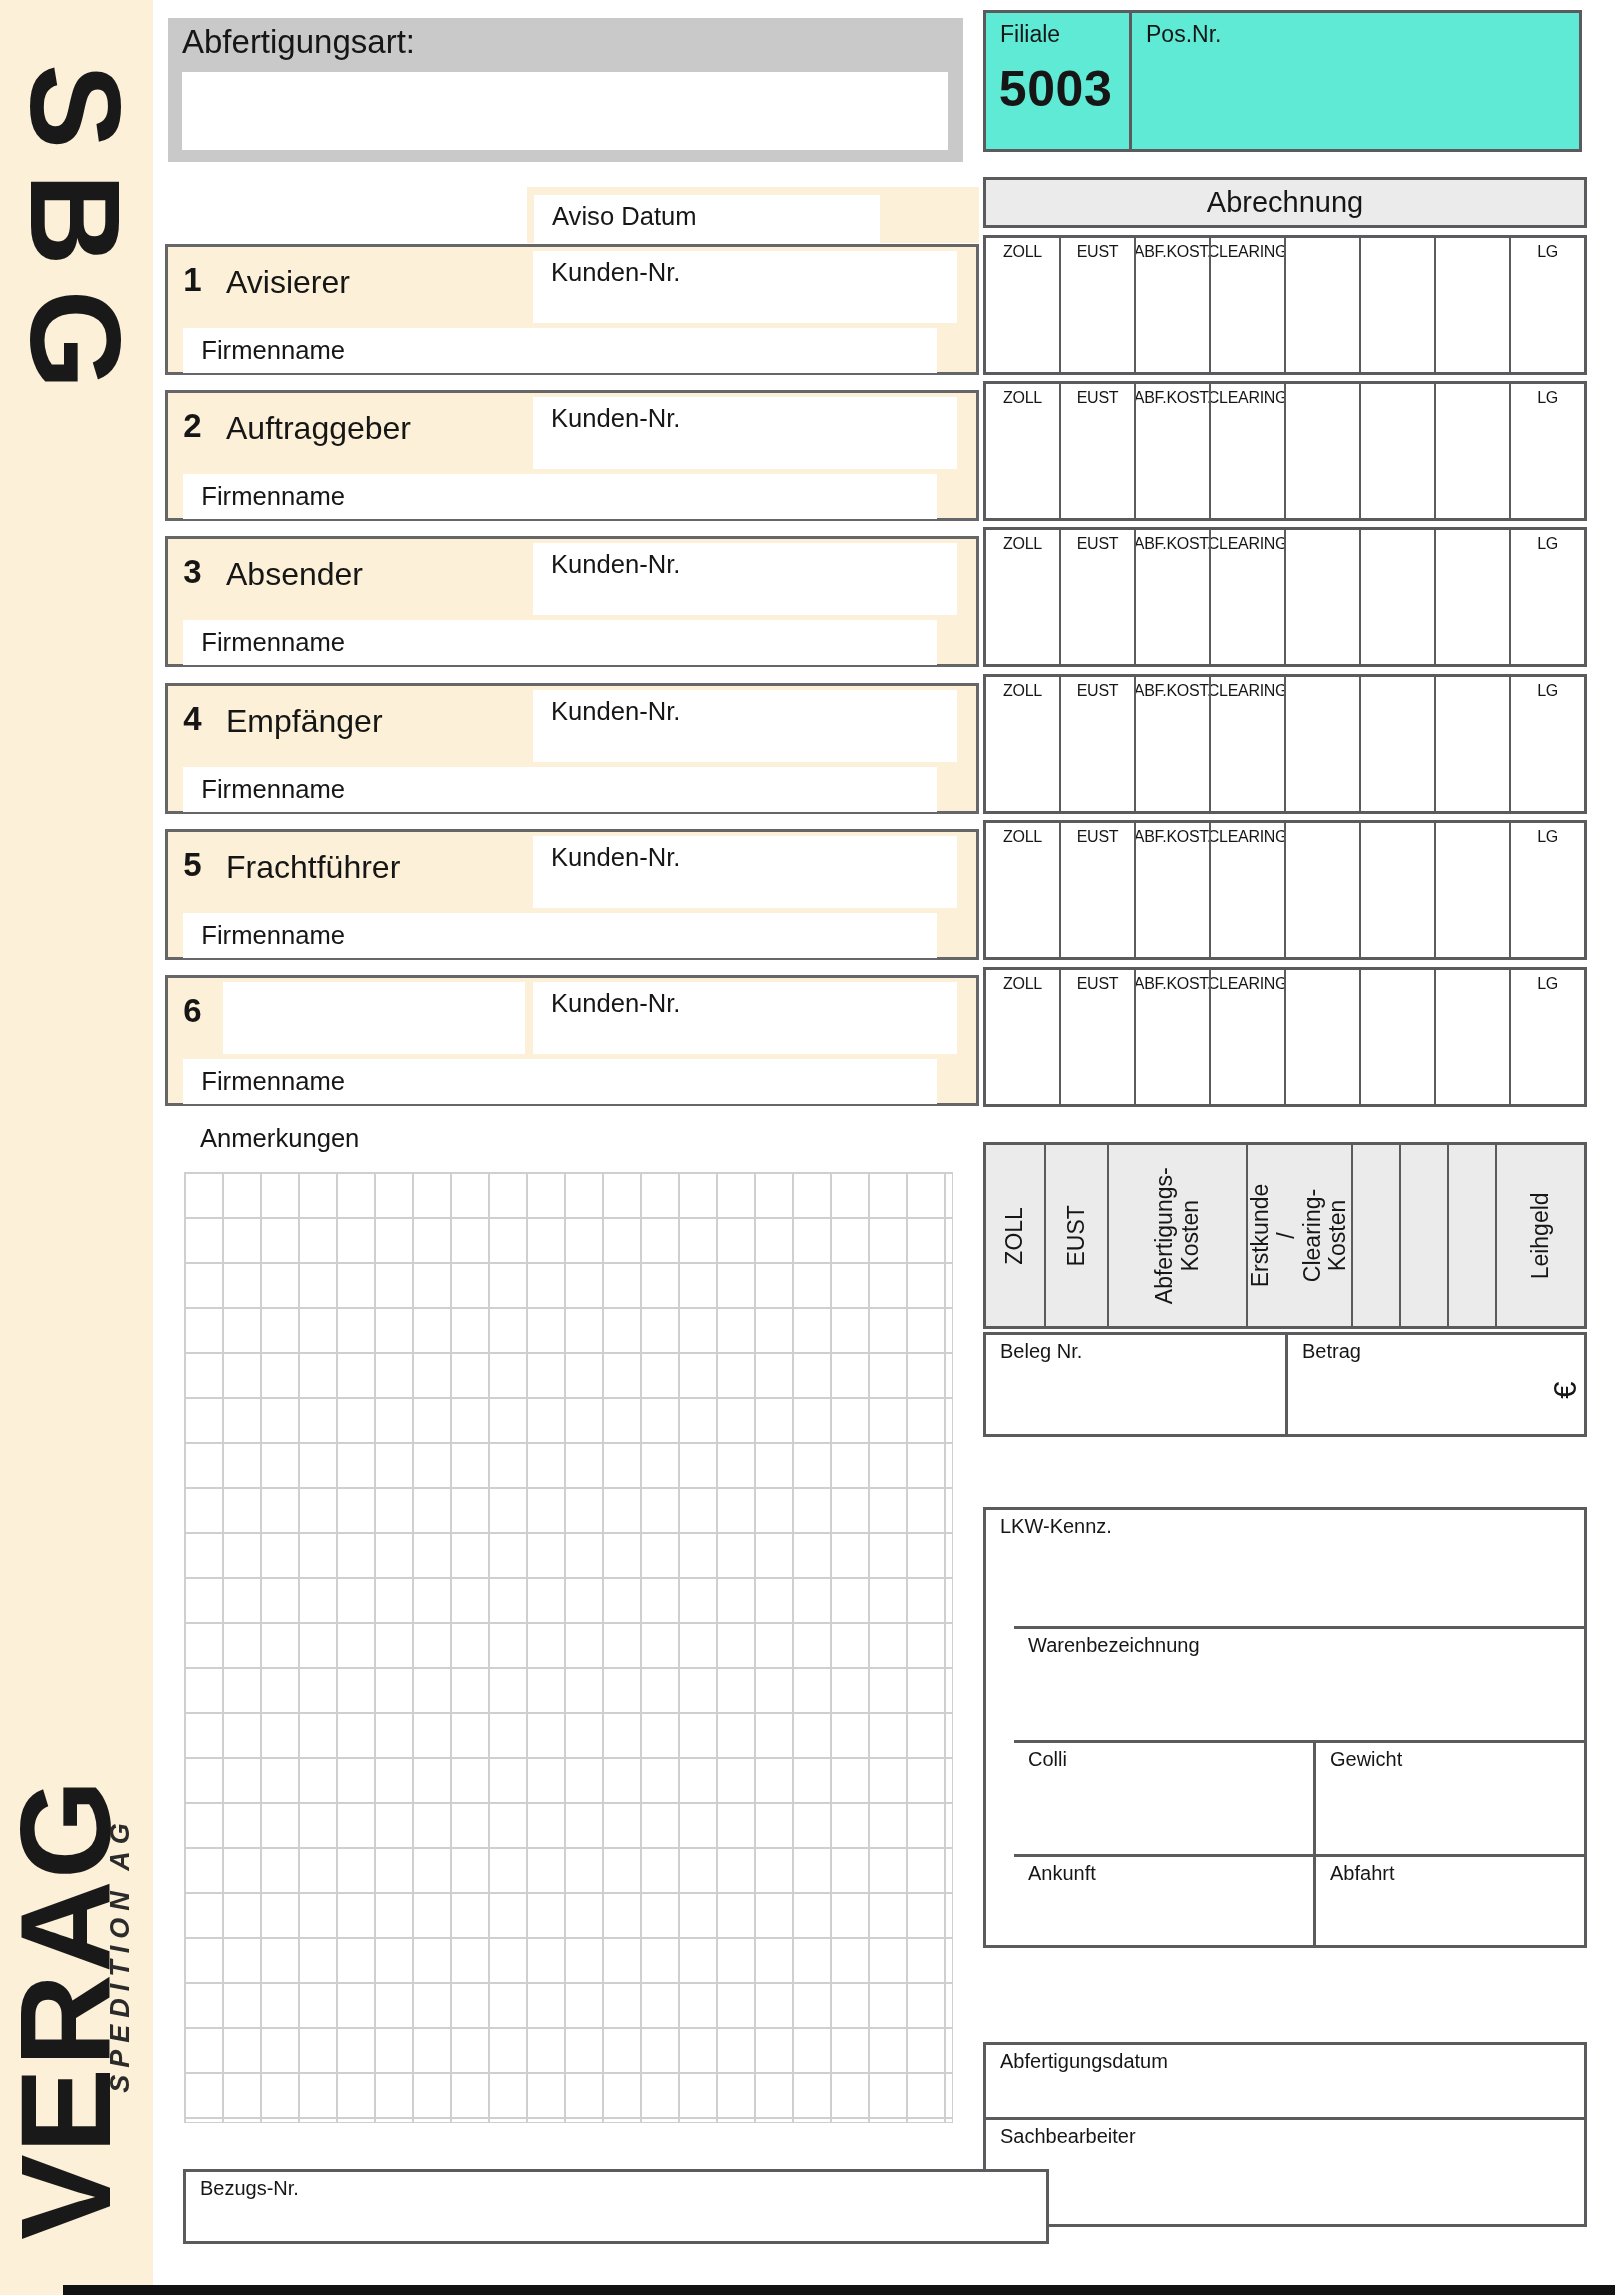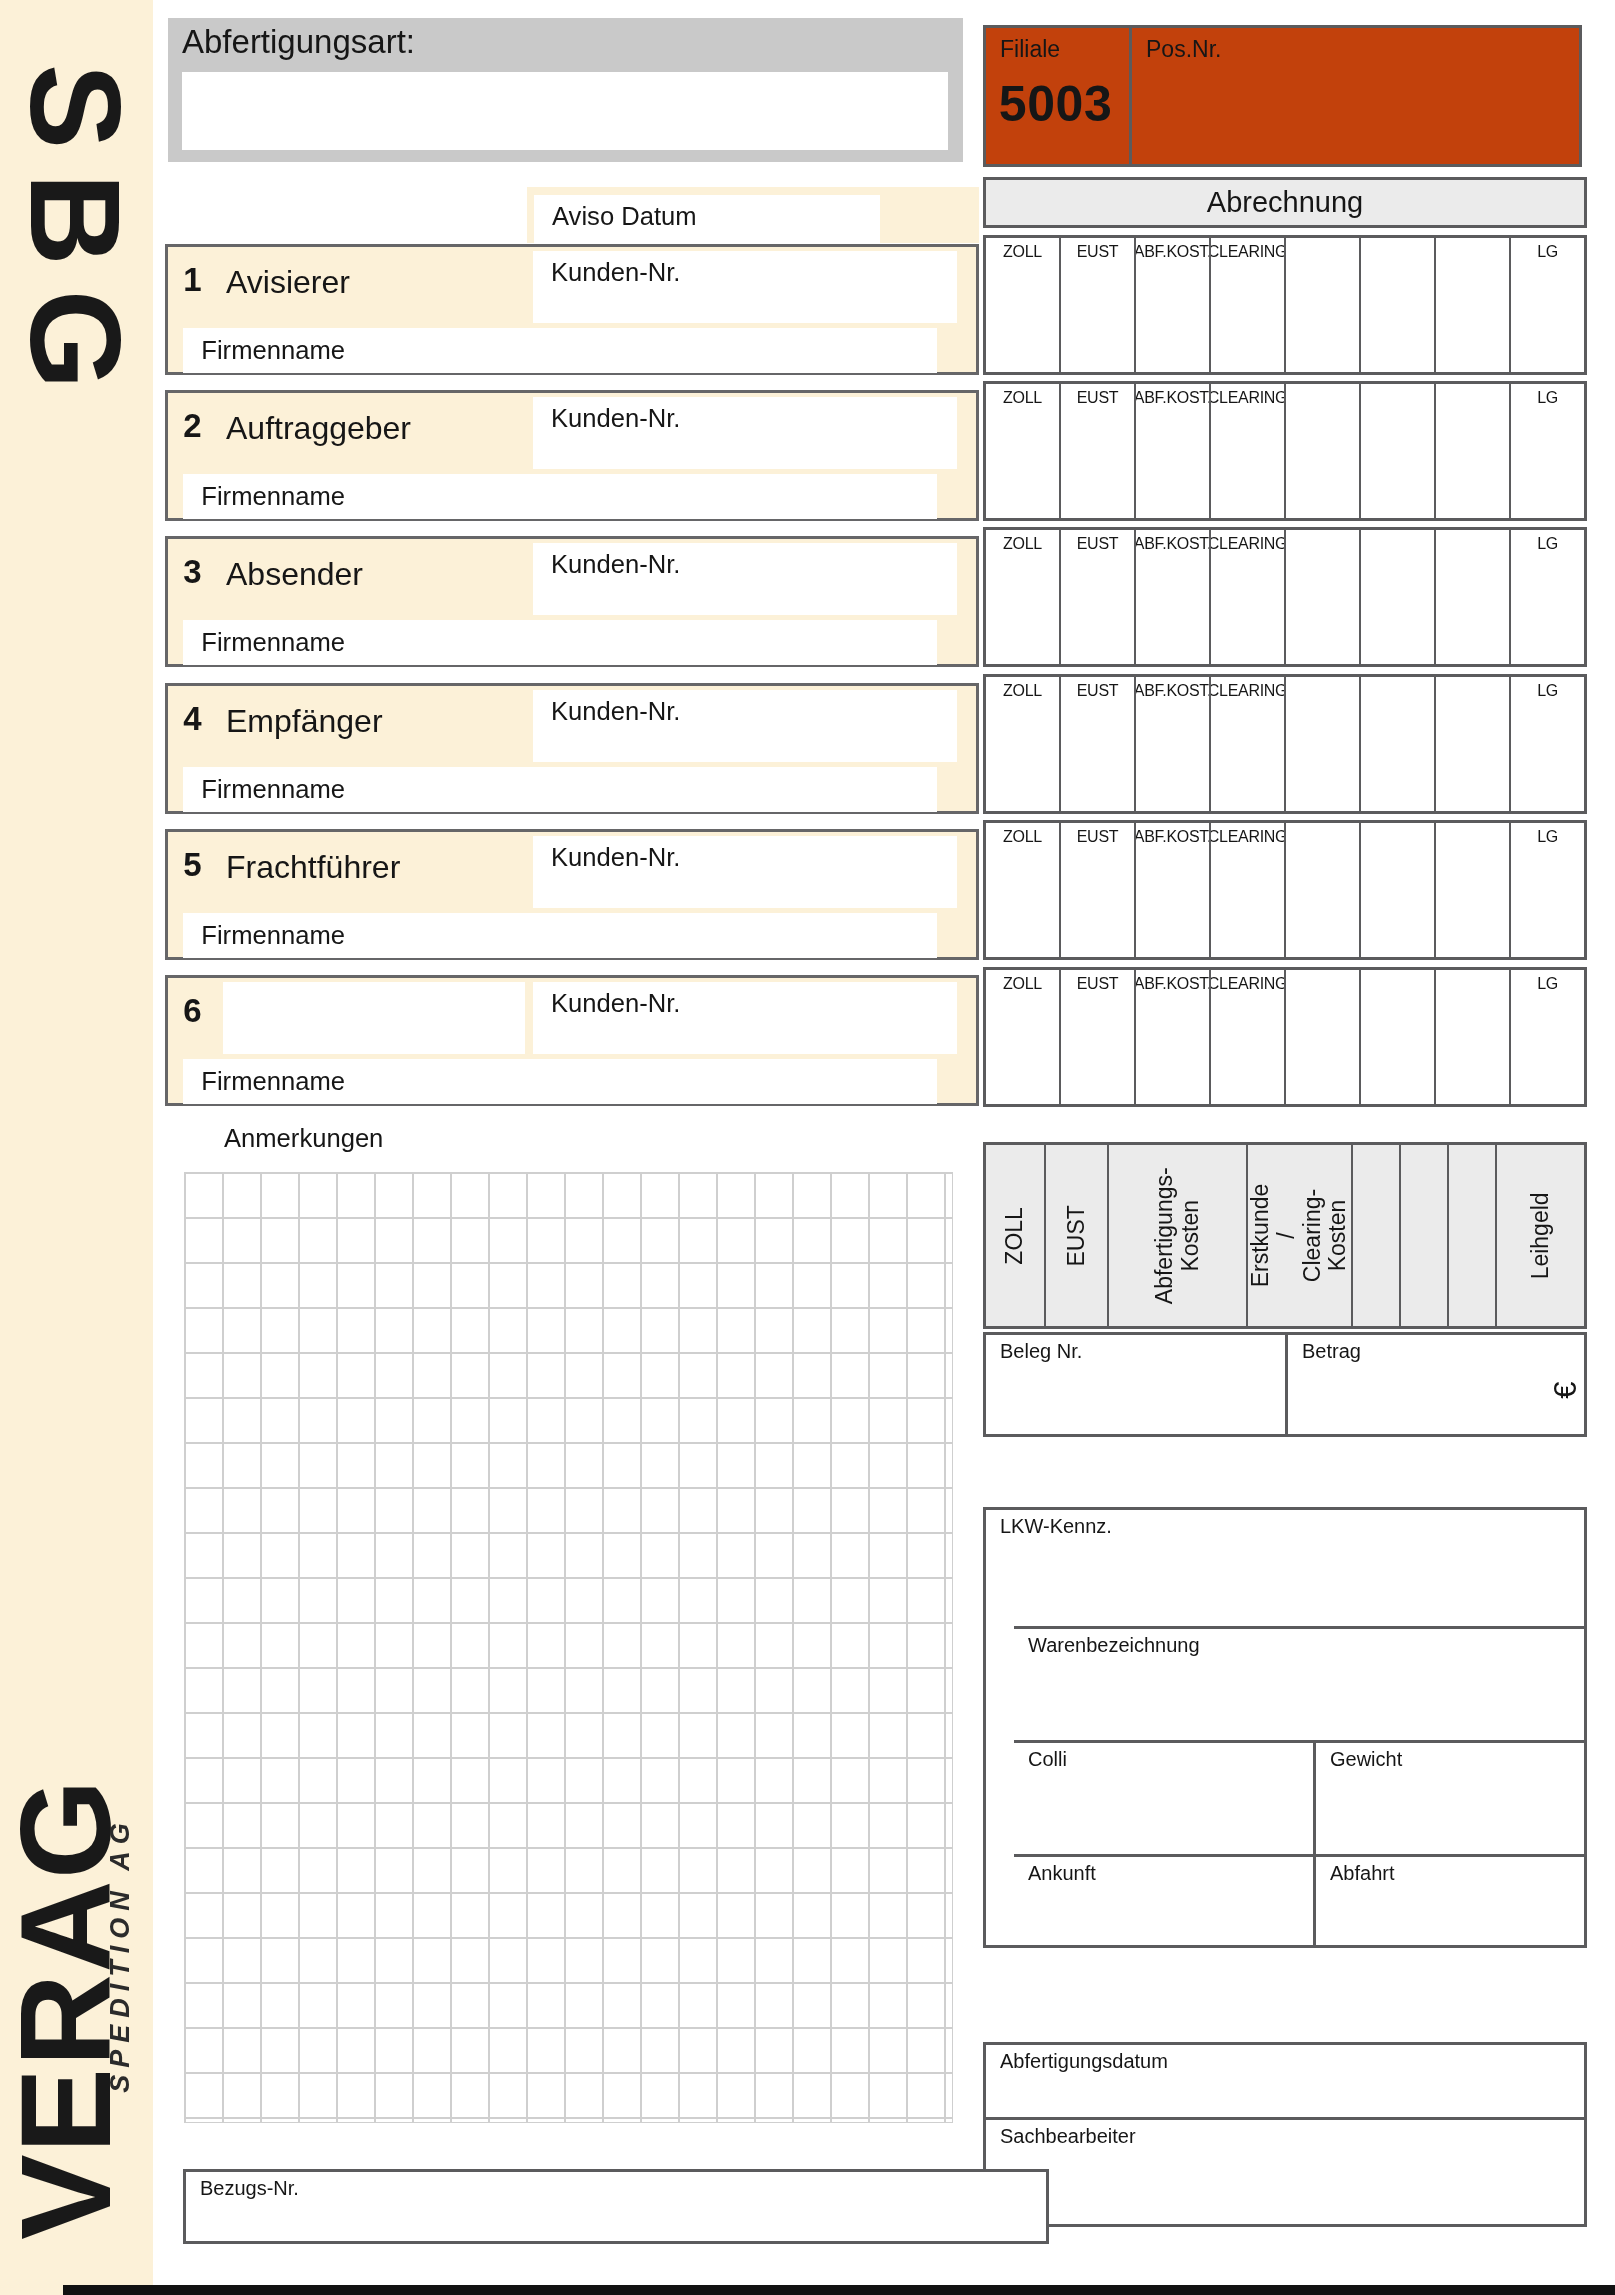--- a/index.html
+++ b/index.html
@@ -13,21 +13,21 @@
        font-size:128px;font-weight:bold;letter-spacing:24px;text-align:center;line-height:123px;color:#191919;}
   #verag{left:33px;top:2248px;width:478px;height:66px;transform:rotate(-90deg);transform-origin:left top;
        font-size:128px;font-weight:bold;letter-spacing:1.3px;text-align:center;line-height:66px;color:#191919;}
   #sped{left:104px;top:2145px;width:381px;height:33px;transform:rotate(-90deg);transform-origin:left top;
        font-size:27px;font-weight:bold;font-style:italic;letter-spacing:7px;text-align:center;line-height:33px;color:#2b2b2b;}
 
   
   #grayhdr{left:168px;top:18px;width:795px;height:144px;background:#c9c9c9;}
   #grayhdr .lbl{position:absolute;left:14px;top:5.1px;font-size:33px;}
   #abf-input{position:absolute;left:14px;top:54px;width:766px;height:78px;background:#ffffff;}
-  #filbox{left:983px;top:25px;width:599px;height:142px;border:3.8px solid #5b5b5d;background:#c2410c;display:flex;text-align:center;}
+  #filbox{left:983px;top:10px;width:599px;height:142px;border:3.8px solid #5b5b5d;background:#5eead4;display:flex;text-align:center;}
   #filbox .c1{width:143px;border-right:3.2px solid #5b5b5d;position:relative;}
   #filbox .c2{flex:1;position:relative;}
   .smalllbl{font-size:23px;}
   #filbox .smalllbl{position:absolute;left:14px;top:7.7px;}
   #fil-val{position:absolute;left:12.8px;top:47px;font-size:50px;font-weight:bold;letter-spacing:0.6px;}
 
   
   #aviso{left:527px;top:187px;width:452px;height:56px;background:#fcf1d8;}
   #aviso .field{position:absolute;left:7px;top:7.7px;width:346px;height:49px;background:#fff;}
   .fieldlbl{position:absolute;left:18px;top:7.7px;font-size:25.6px;}
@@ -51,21 +51,21 @@
   #afoot .acell{align-items:center;padding-top:0;overflow:visible;}
   .rotlbl{transform:rotate(-90deg);font-size:23px;line-height:1.12;text-align:center;white-space:pre-line;}
 
   #belegrow{left:983px;top:1332px;width:604px;height:105px;border:3.8px solid #5b5b5d;background:#fff;display:flex;}
   #belegrow .c1{width:299px;border-right:3.8px solid #5b5b5d;position:relative;}
   #belegrow .c2{flex:1;position:relative;}
   .boxlbl{position:absolute;left:14px;top:5px;font-size:20px;}
   #euro{position:absolute;right:10.2px;top:37px;font-size:31px;transform:rotate(-90deg);}
 
   
-  #anmlbl{left:200px;top:1124px;font-size:25.6px;margin-left:24px;}
+  #anmlbl{left:200px;top:1124px;font-size:25.6px;}
   #grid{left:184px;top:1172px;width:769px;height:951px;
         background-image:linear-gradient(to right,#cfcfcf 1.9px,transparent 1.9px),
                          linear-gradient(to bottom,#cfcfcf 1.9px,transparent 1.9px);
         background-size:38px 45px;
         border-right:1.9px solid #cfcfcf;border-bottom:1.9px solid #cfcfcf;}
 
   
   #lkwbox{left:983px;top:1507px;width:604px;height:441px;border:3.8px solid #5b5b5d;background:#fff;
           display:flex;flex-direction:column;}
   #lkwbox .row{position:relative;}

